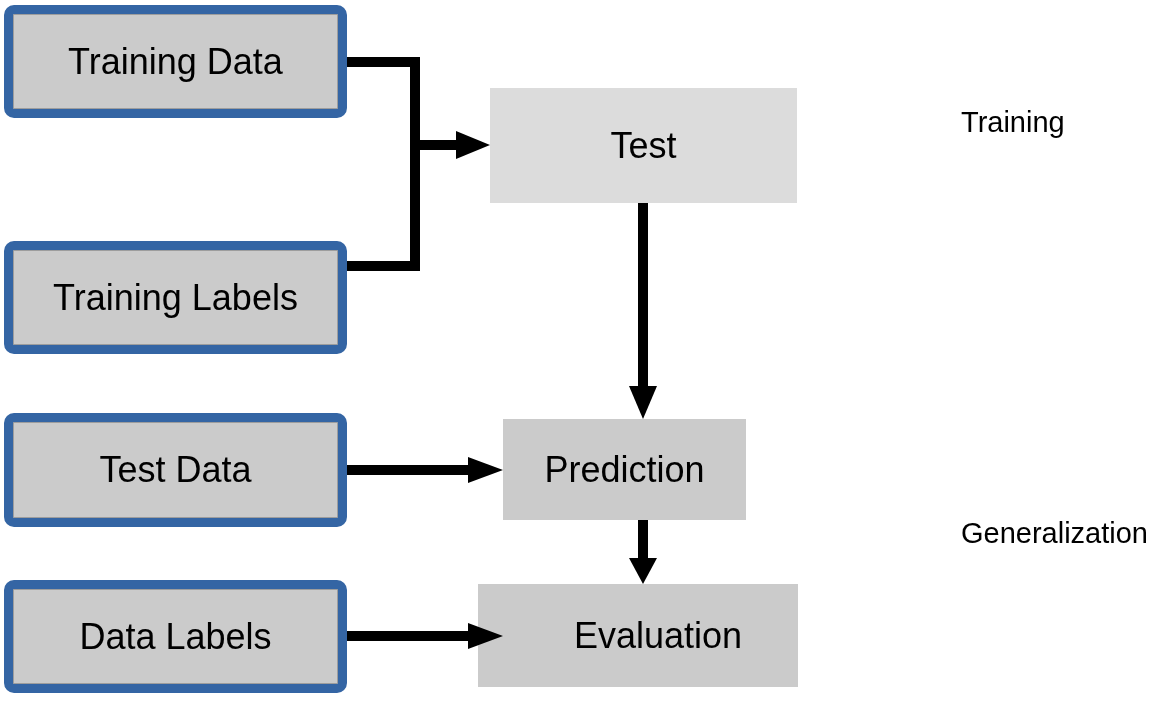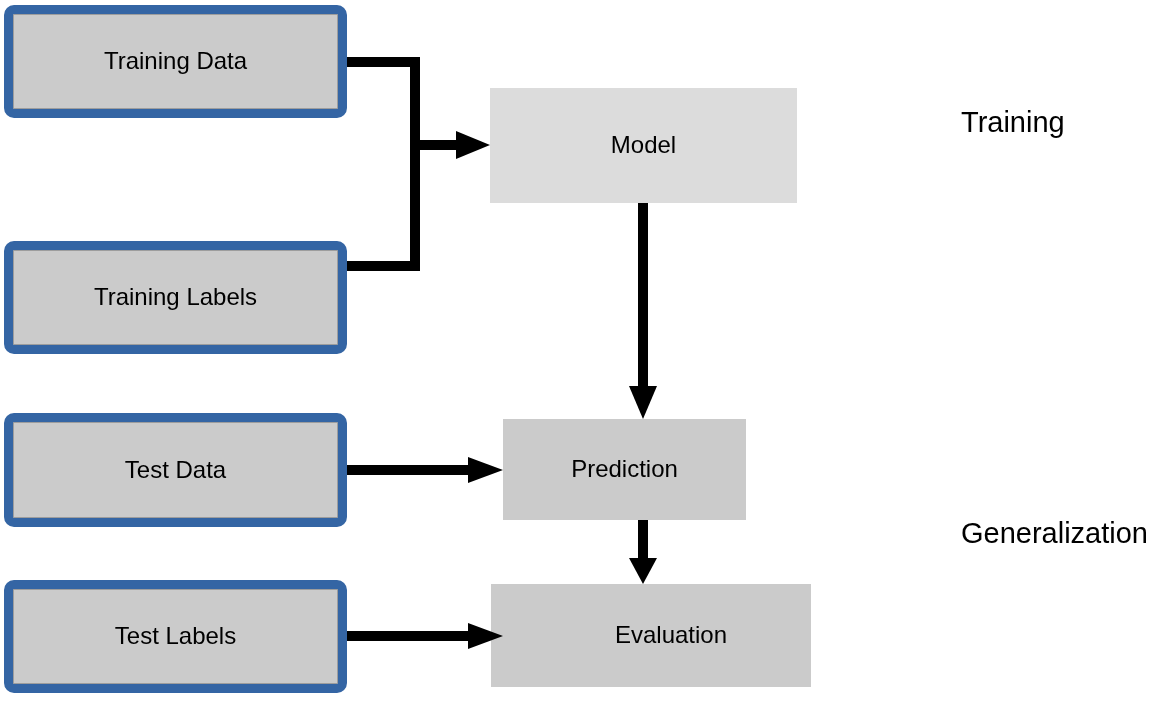--- a/index.html
+++ b/index.html
@@ -16,21 +16,21 @@
     position:relative;
     width:1170px;height:701px;
     background:var(--bg);
     overflow:hidden;
   }
   .node{
     position:absolute;
     box-sizing:border-box;
     display:flex;align-items:center;justify-content:center;
     color:var(--text);
-    font-size:24px;
+    font-size:36px;
     line-height:1.1;
     text-align:center;
   }
   .node.input{
     background:var(--node-fill);
     border:9px solid var(--accent);
     border-radius:10px;
     box-shadow:inset 0 0 0 1px rgba(120,120,120,.55);
   }
   .node.process{
@@ -45,21 +45,21 @@
     color:var(--text);
     font-size:29px;
     white-space:nowrap;
   }
   #training-data{left:4px;top:5px;width:343px;height:113px;}
   #training-labels{left:4px;top:209px;width:343px;height:113px;margin-top:32px;}
   #model{left:490px;top:88px;width:307px;height:115px;}
   #test-data{left:4px;top:413px;width:343px;height:114px;}
   #prediction{left:503px;top:419px;width:243px;height:101px;}
   #test-labels{left:4px;top:580px;width:343px;height:113px;}
-  #evaluation{left:491px;top:584px;width:320px;height:103px;padding-left:40px;}
+  #evaluation{left:478px;top:584px;width:320px;height:103px;padding-left:40px;}
   #annotation-training{left:961px;top:106px;}
   #annotation-generalization{left:961px;top:517px;text-align:center;}
   svg.connectors{
     position:absolute;left:0;top:0;
     width:1170px;height:701px;
     pointer-events:none;
   }
   svg.connectors path{stroke:var(--arrow);stroke-width:10;fill:none;}
   svg.connectors polygon{fill:var(--arrow);stroke:none;}
 </style>
@@ -70,33 +70,33 @@
 
   <div class="node input" id="training-data">
     <span>Training Data</span>
   </div>
 
   <div class="node input" id="training-labels">
     <span>Training Labels</span>
   </div>
 
   <div class="node process model" id="model">
-    <span>Model</span>
+    <span>Test</span>
   </div>
 
   <div class="node input" id="test-data">
     <span>Test Data</span>
   </div>
 
   <div class="node process" id="prediction">
     <span>Prediction</span>
   </div>
 
   <div class="node input" id="test-labels">
-    <span>Test Labels</span>
+    <span>Data Labels</span>
   </div>
 
   <div class="node process" id="evaluation">
     <span>Evaluation</span>
   </div>
 
   <div class="annotation" id="annotation-training">
     <span>Training</span>
   </div>
 

